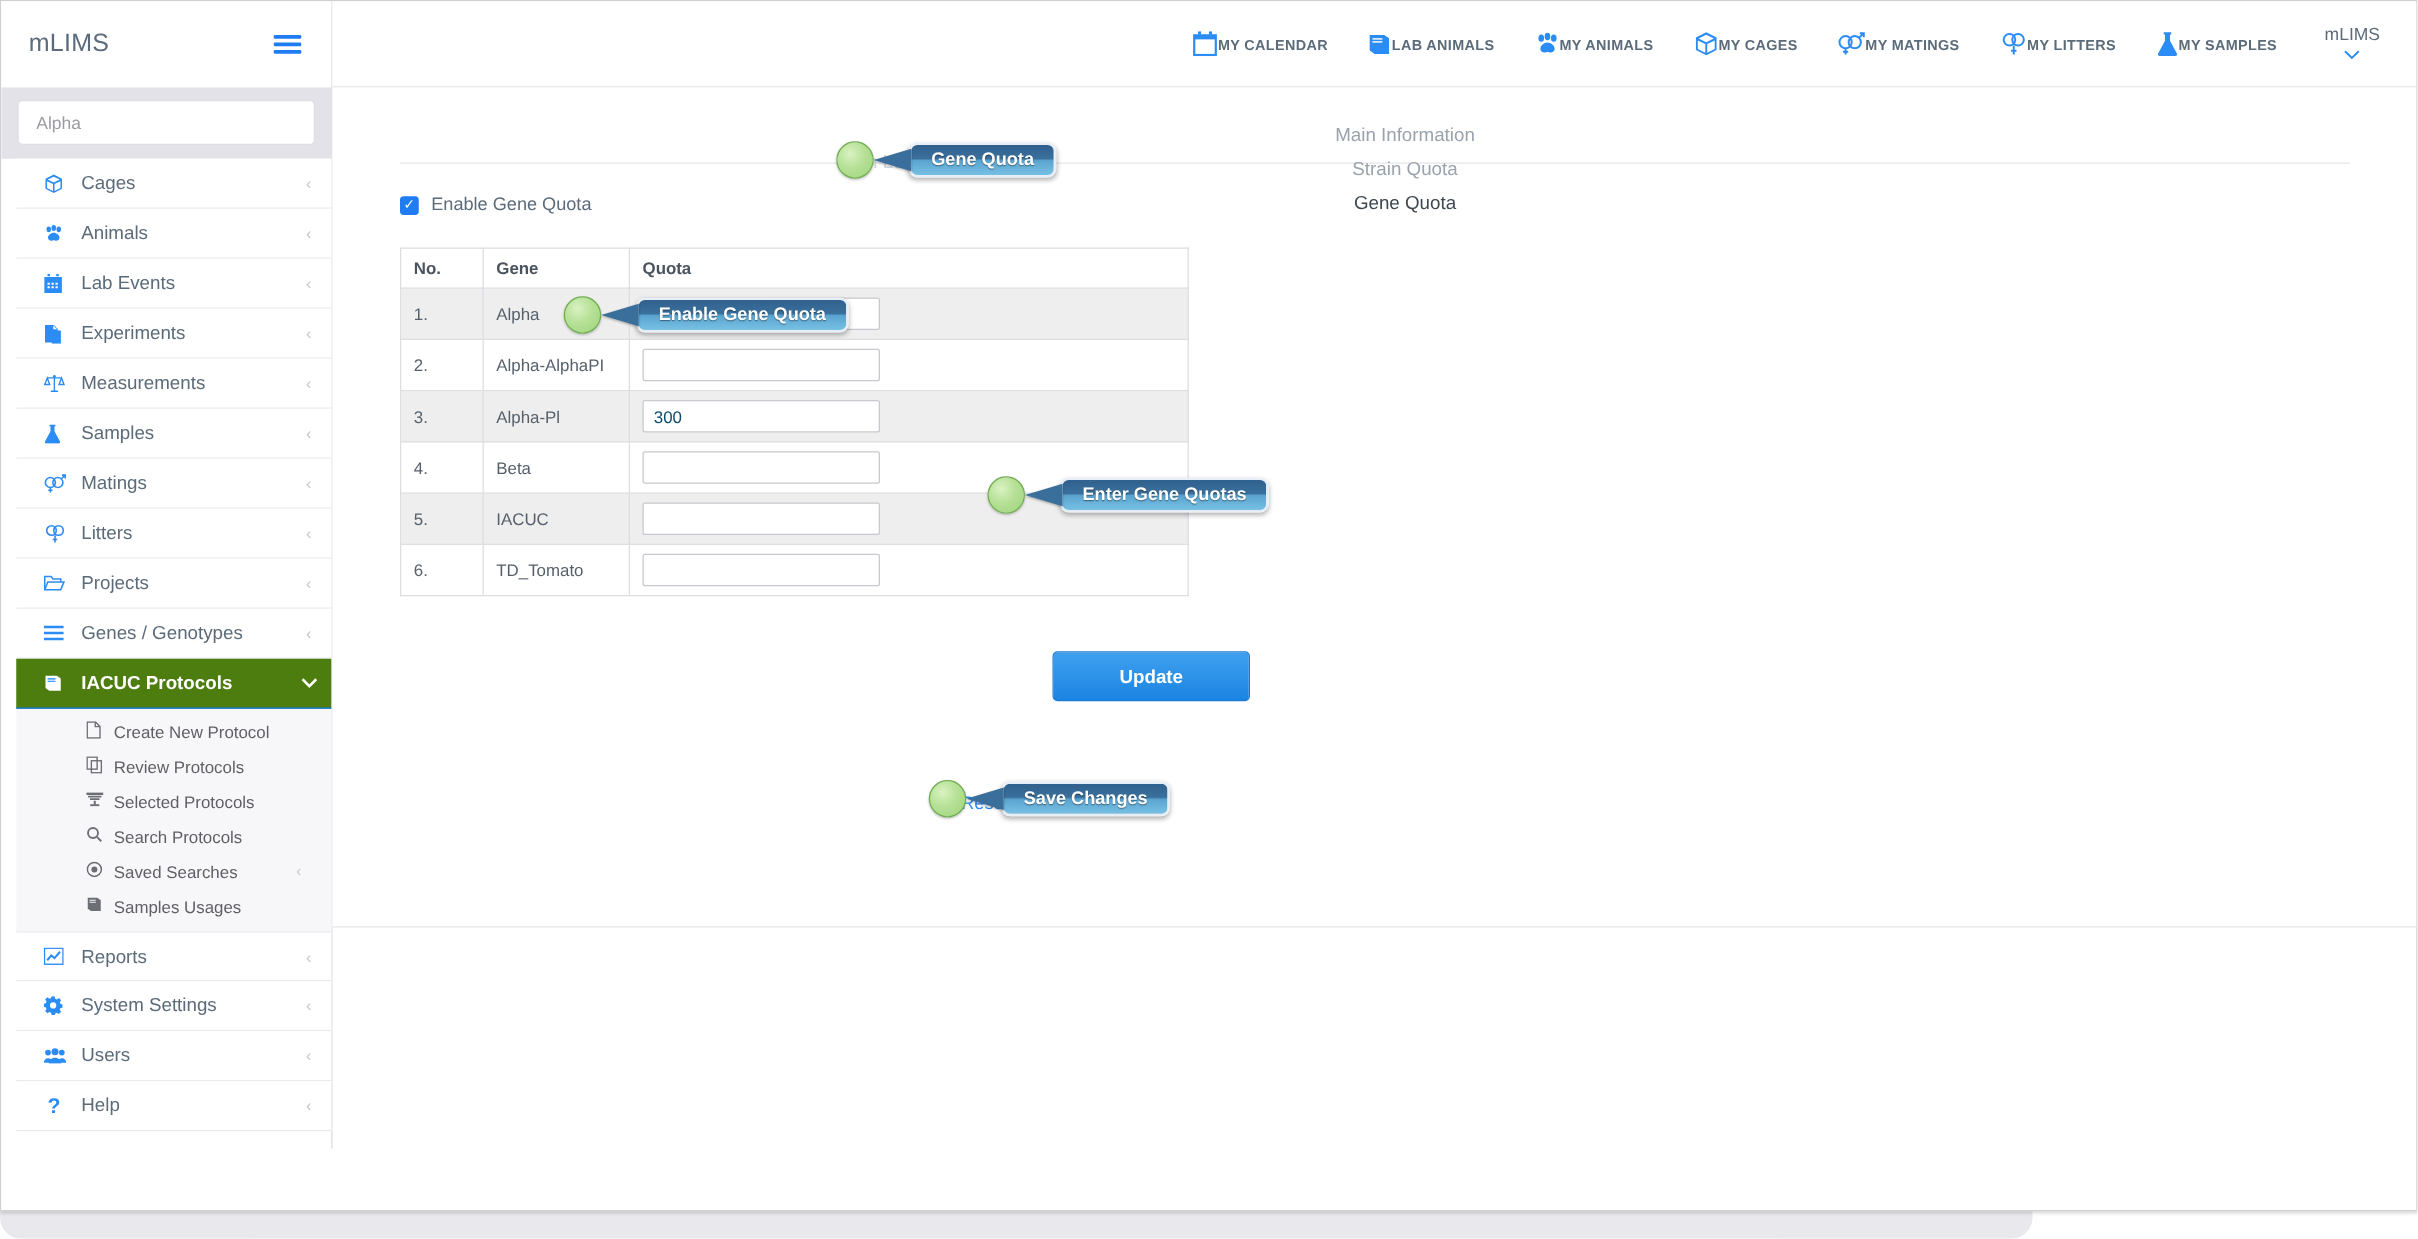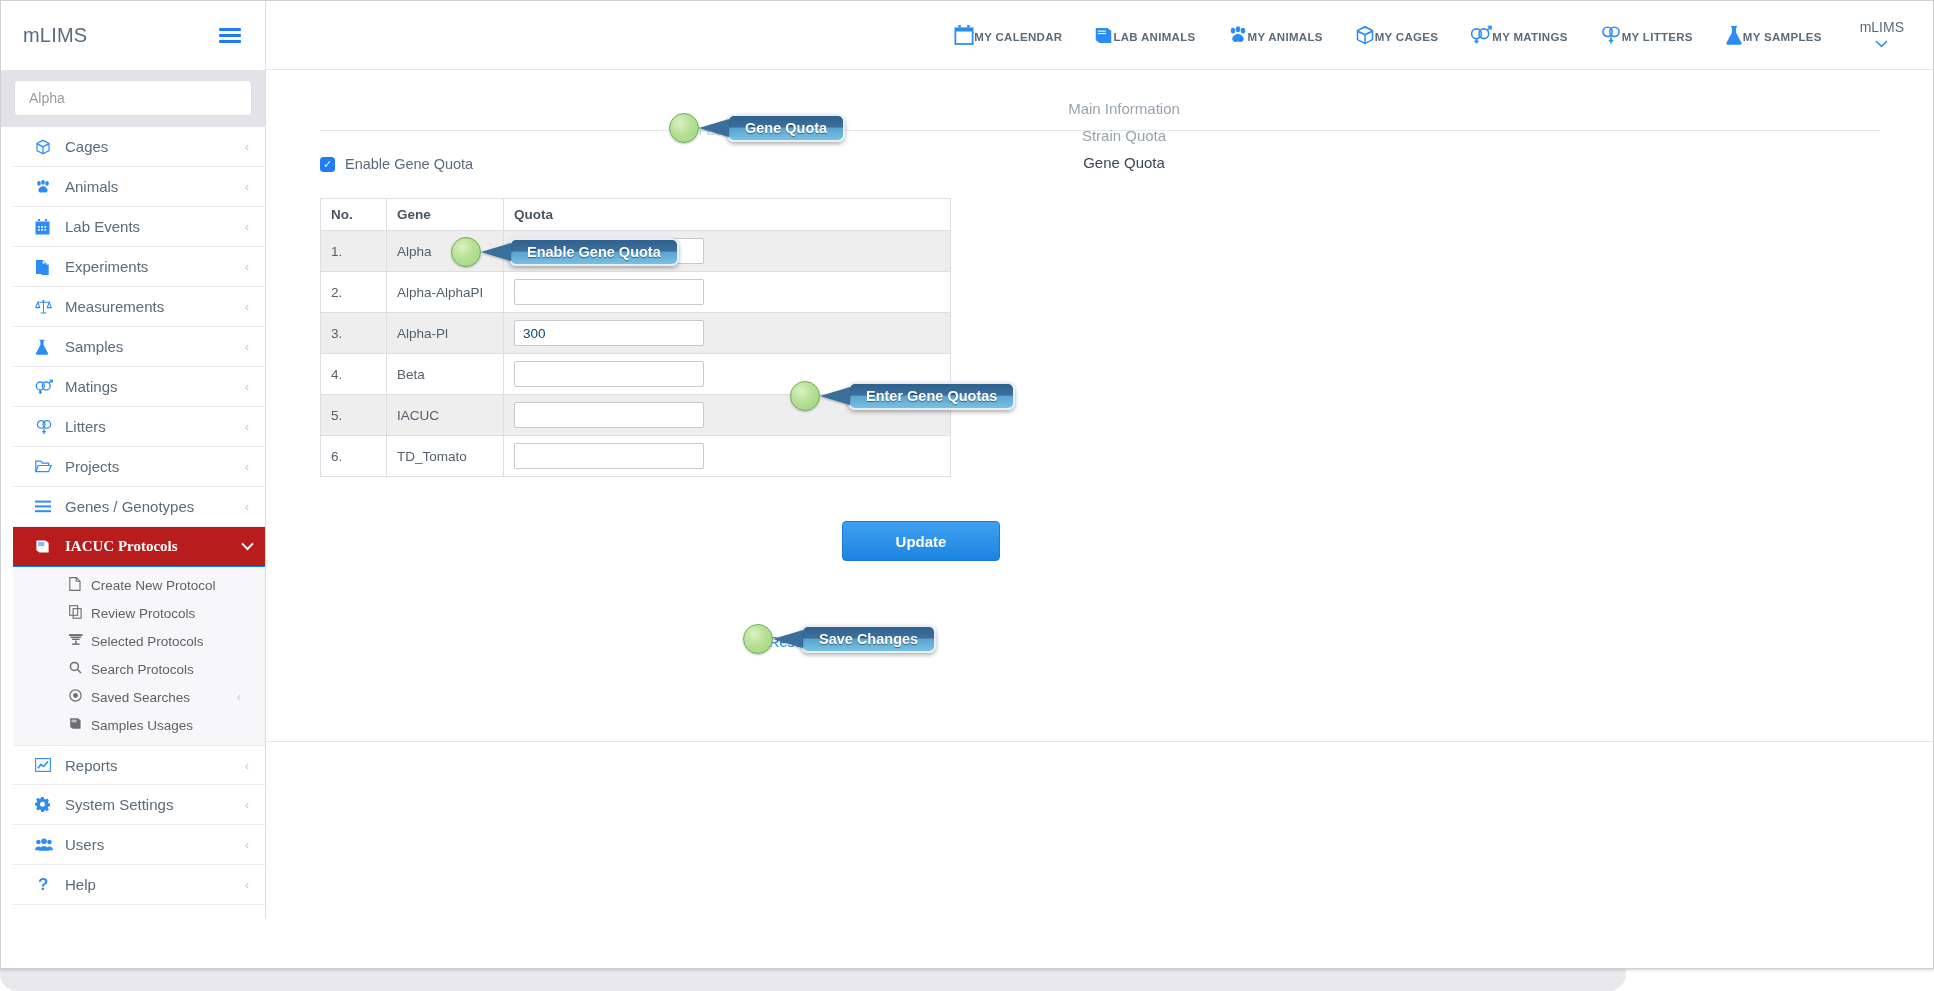--- a/index.html
+++ b/index.html
@@ -78,23 +78,22 @@
   }
   .navitem .lbl {
     font-size: 15px; color: #5c6b79; flex: 1;
   }
   .navitem .chev {
     width: 36px; flex: 0 0 36px;
     text-align: center;
     color: #c6c6cc; font-size: 13px;
   }
   .navitem.active {
-    background: #b91c1c;
+    background: #4d7c0f;
     border-bottom: 1px solid #0d7bf7;
-    font-family: Liberation Serif, serif;
   }
   .navitem.active .lbl { color: #fff; font-weight: bold; }
   .navitem.active .ico { color: #fff; }
   .navitem.active .chev { color: #fff; }
   .subnav { background: #f7f7f9; padding: 4px 0 6px 0; }
   .subitem {
     position: relative;
     display: flex; align-items: center;
     height: 28px;
     padding-left: 56px;

